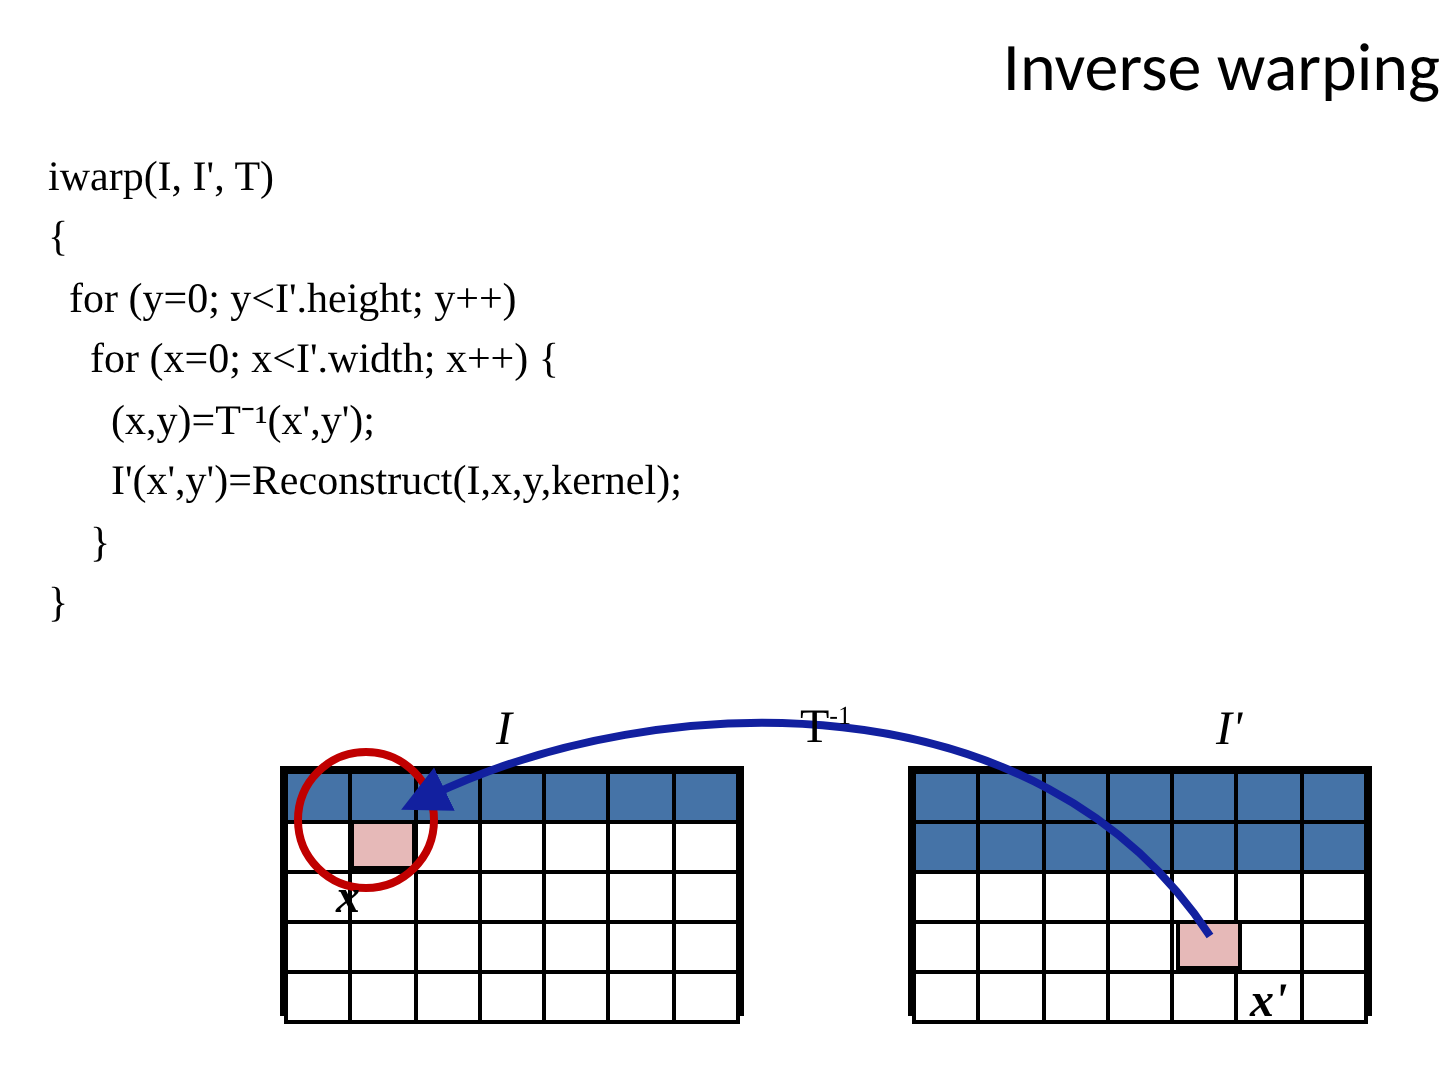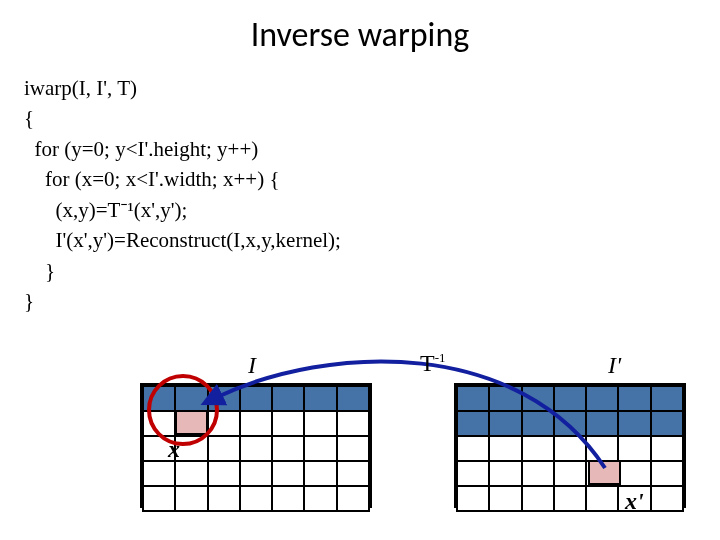--- a/index.html
+++ b/index.html
@@ -5,21 +5,21 @@
   * { margin: 0; padding: 0; box-sizing: border-box; }
   body {
     width: 720px;
     height: 540px;
     background: #fff;
     font-family: Calibri, Arial, sans-serif;
     position: relative;
     overflow: hidden;
   }
   .title {
-    text-align: center;
+    text-align: right;
     font-size: 34px;
     font-weight: 400;
     margin-top: 14px;
     color: #000;
   }
   .code {
     font-family: Liberation Serif, serif;
     font-size: 21px;
     white-space: pre;
     margin-left: 24px;
@@ -81,21 +81,21 @@
   }
 
   .lbl {
     position: absolute;
     font-family: "Times New Roman", serif;
     font-size: 24px;
     font-style: italic;
     color: #000;
   }
   .lbl-I   { left: 248px; top: 4px; }
-  .lbl-T   { left: 420px; top: 2px; font-style: normal; }
+  .lbl-T   { left: 400px; top: 2px; font-style: normal; }
   .lbl-T .sup { font-size: 13px; vertical-align: super; }
   .lbl-Ip  { left: 608px; top: 4px; }
   .lbl-x   { left: 168px; top: 88px; font-weight: bold;}
   .lbl-xp  { left: 625px; top: 140px; font-weight: bold;}
 
   .arrow-svg {
     position: absolute;
     left: 0; top: 0;
     width: 720px; height: 190px;
     pointer-events: none;

